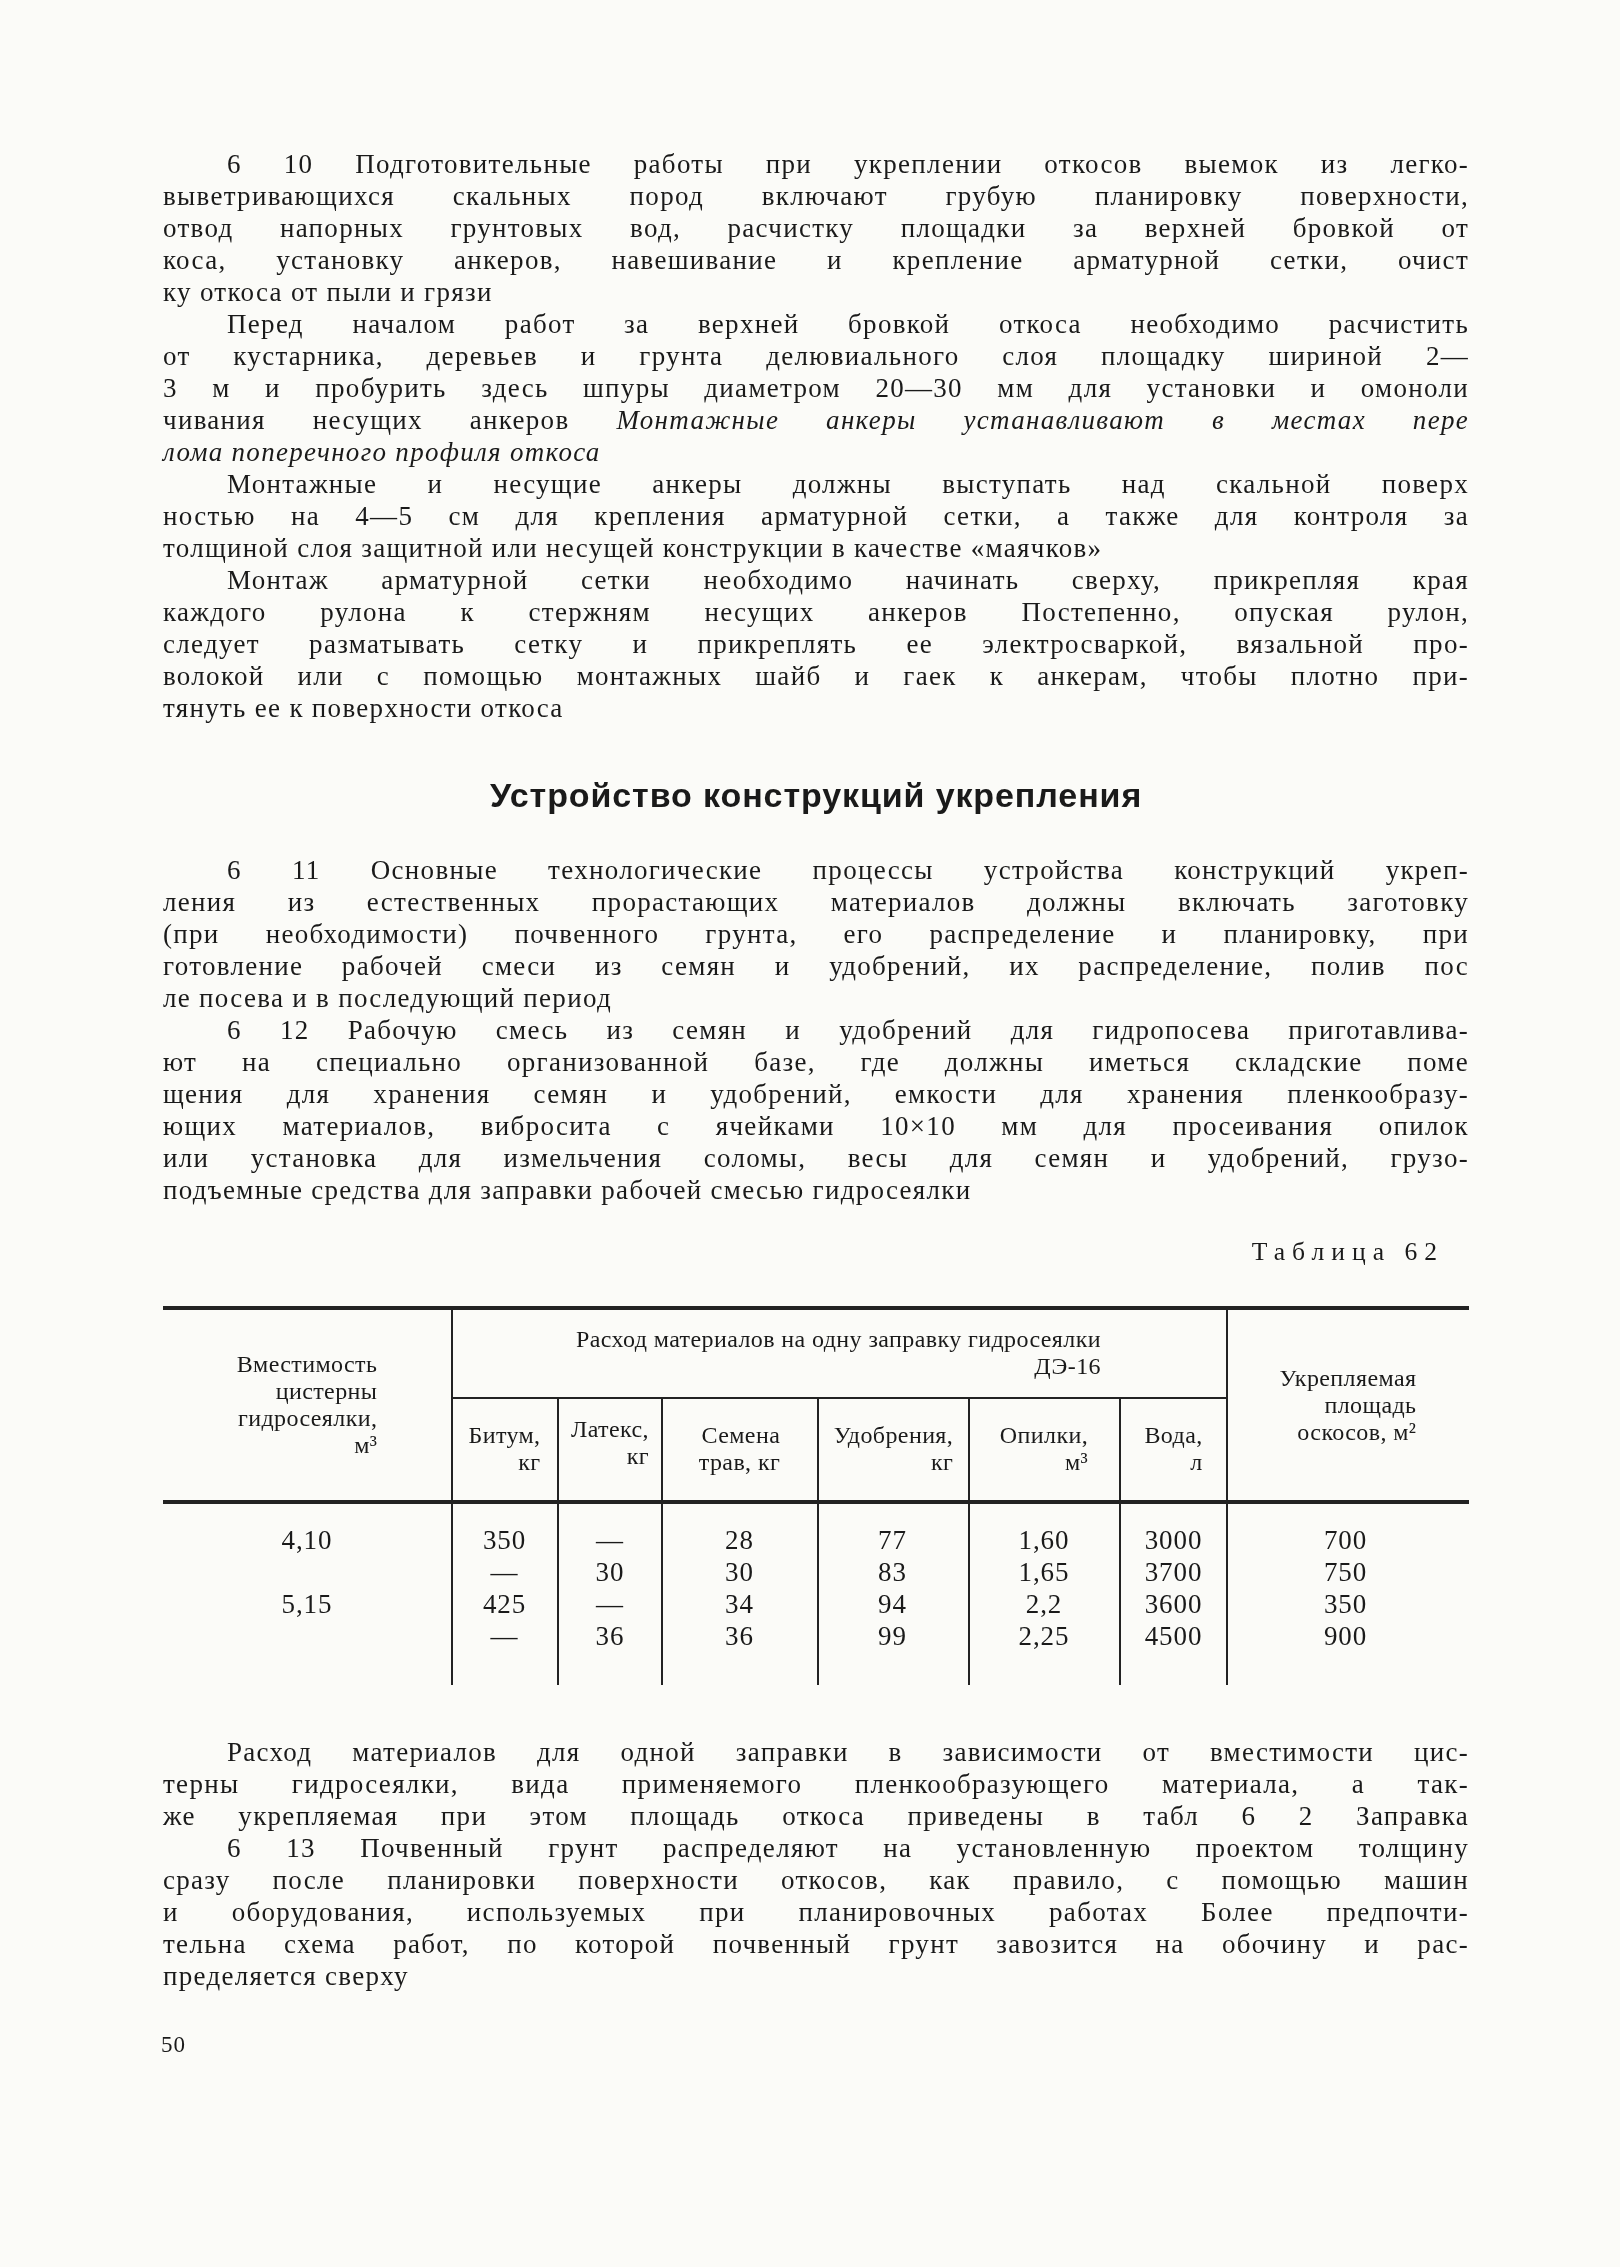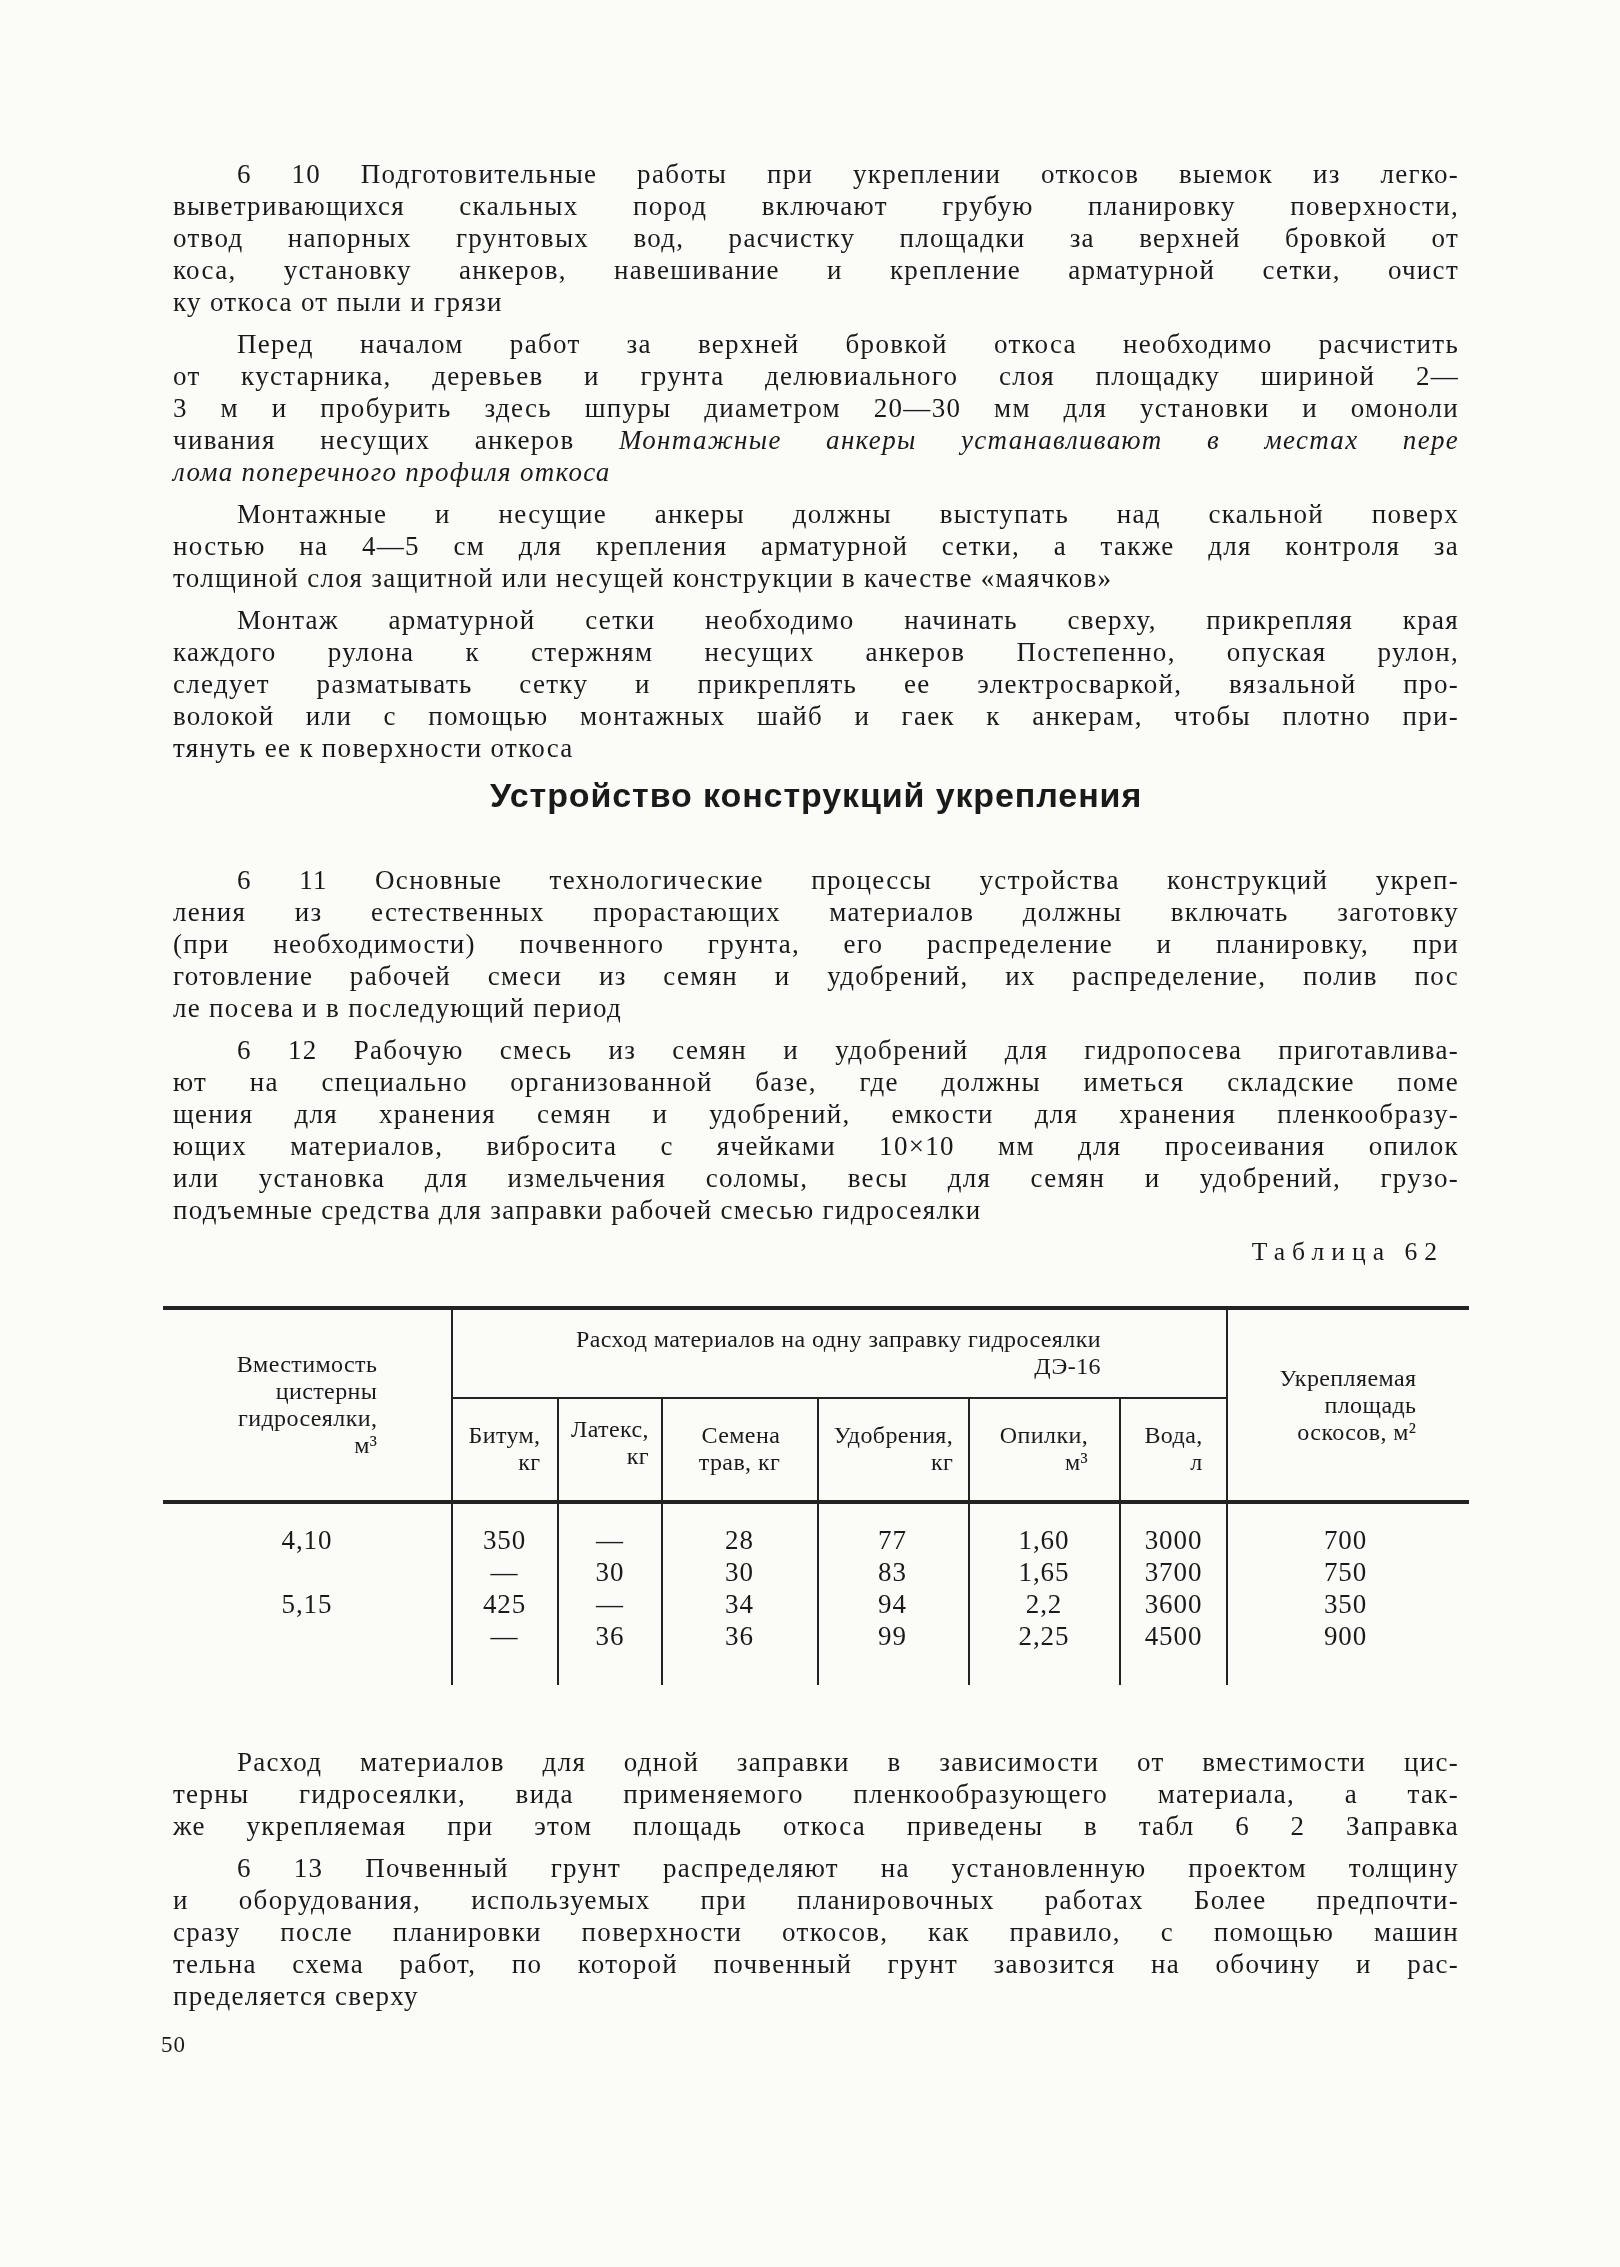--- a/index.html
+++ b/index.html
@@ -11,21 +11,21 @@
     margin:0 auto;
     background:#fbfbf8;
     color:#1a1a1a;
     font-family:"Liberation Serif","DejaVu Serif",serif;
     overflow:hidden;
   }
   .textblock{
     position:absolute;left:163px;width:1306px;
     font-size:27px;line-height:32px;letter-spacing:1.3px;
   }
-  .para{margin:10px;}
+  .para{margin:0;}
   .line{
     text-align:justify;
     text-align-last:justify;
     white-space:normal;
   }
   .line.last{text-align-last:left;}
   .line.indent{text-indent:64px;}
   .line em{font-style:italic;}
   .heading{
     position:absolute;left:163px;top:775px;width:1306px;
@@ -196,22 +196,22 @@
   </div>
 
   <div class="textblock" id="block3" style="top:1736px">
       <div class="para">
         <div class="line indent">Расход материалов для одной заправки в зависимости от вместимости цис-</div>
         <div class="line">терны гидросеялки, вида применяемого пленкообразующего материала, а так-</div>
         <div class="line">же укрепляемая при этом площадь откоса приведены в табл 6 2  Заправка</div>
       </div>
       <div class="para">
         <div class="line indent">6 13  Почвенный грунт распределяют на установленную проектом толщину</div>
+        <div class="line">сразу после планировки поверхности откосов, как правило, с помощью машин</div>
         <div class="line">и оборудования, используемых при планировочных работах  Более предпочти-</div>
-        <div class="line">сразу после планировки поверхности откосов, как правило, с помощью машин</div>
         <div class="line">тельна схема работ, по которой почвенный грунт завозится на обочину и рас-</div>
         <div class="line last">пределяется сверху</div>
       </div>
     </div>
 
   <div class="pagenum">50</div>
 
 </div>
 
 

